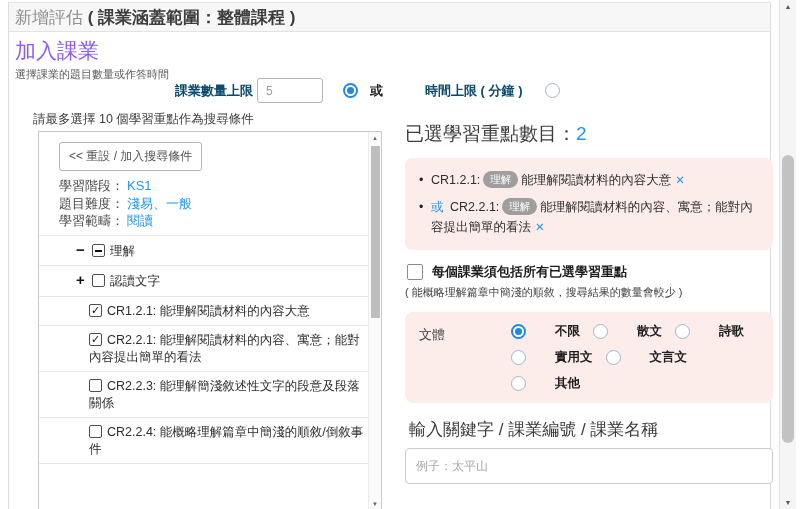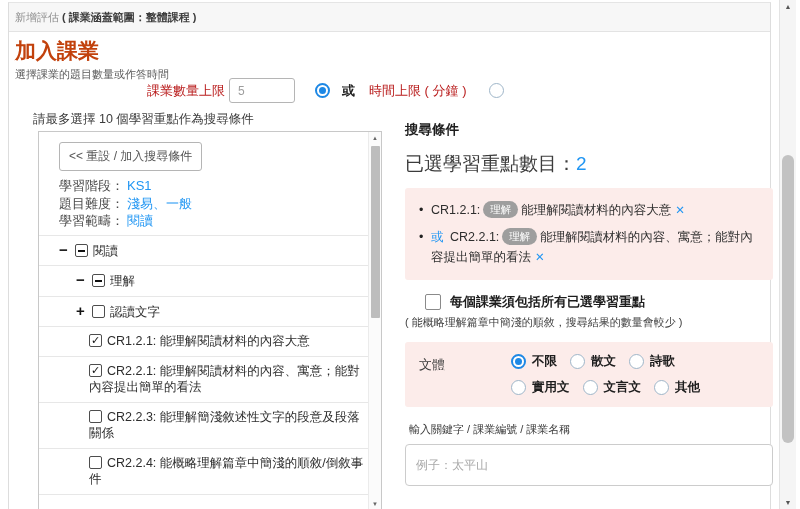--- a/index.html
+++ b/index.html
@@ -4,30 +4,30 @@
 <style>
   * { box-sizing: border-box; margin: 0; padding: 0; }
   html,body { background:#fff; }
   body { font-family: "Liberation Sans", "DejaVu Sans", sans-serif; color:#333; }
   .page { position:relative; width:800px; height:509px; overflow:hidden; background:#fff; }
 
   
   .panel { position:absolute; left:8px; top:2px; width:763px; height:520px;
            border-left:1px solid #ddd; border-right:1px solid #ddd; border-top:1px solid #e5e5e5; background:#fff; }
   .topbar { height:29px; background:#f7f7f7; border-bottom:1px solid #e3e3e3;
-            line-height:29px; padding-left:6px; font-size:11px; white-space:nowrap; }
+            line-height:29px; padding-left:6px; font-size:17px; white-space:nowrap; }
   .topbar .pfx { color:#8f8f8f; }
   .topbar .scope { color:#3d3d3d; font-weight:700; }
 
-  .page-title { position:absolute; left:6px; top:34px; font-size:21px; font-weight:700; color:#c2410c; }
+  .page-title { position:absolute; left:6px; top:34px; font-size:21px; font-weight:400; color:#8b5cf6; }
   .page-sub { position:absolute; left:6px; top:64px; font-size:11px; color:#5a5a5a; }
 
   
   .limits { position:absolute; left:138px; top:75px; display:flex; align-items:center; white-space:nowrap; }
-  .limits .lbl { font-size:13px; font-weight:400; color:#b91c1c; }
+  .limits .lbl { font-size:13px; font-weight:700; color:#0c4a6e;margin-left:28px; }
   .num-input { width:66px; height:25px; border:1px solid #b5b5b5; border-radius:3px;
                font-size:12px; color:#9e9e9e; padding:0 8px; margin-left:4px; outline:none;
                font-family:inherit; }
   .radio { display:inline-block; width:15px; height:15px; border:1px solid #9fb6c9; border-radius:50%;
            background:#fff; vertical-align:-3px; position:relative; flex:none; }
   .radio.checked { border:2px solid #1e88e5; }
   .radio.checked::after { content:""; position:absolute; left:2px; top:2px; width:7px; height:7px;
                           border-radius:50%; background:#1e88e5; }
   .limits .radio { margin:0 12px 0 20px; }
   .limits .or { font-size:13px; font-weight:700; color:#222; margin-right:14px; }
@@ -61,45 +61,45 @@
                  background:#fbfbfb; border-left:1px solid #ebebeb; }
   .tree-scroll .thumb { position:absolute; left:2px; width:9px; top:14px; height:172px;
                         background:#bdbdbd; border-radius:1px; }
   .scroll-arrow { position:absolute; left:0; width:100%; text-align:center; font-size:6px; color:#666; }
 
   
   .search-col { position:absolute; left:396px; top:118px; width:368px; }
   .search-title { font-size:13.5px; font-weight:700; color:#1d1d1d; margin-bottom:12px; }
   .count-line { font-size:19px; color:#3c3c3c; margin-bottom:11px; }
   .blue { color:#2196f3; }
-  .pink-box { background:#fcecea; border-radius:3px; }
+  .pink-box { background:#fcecea; border-radius:8px; }
   .points-box { padding:9px 14px 9px 10px; margin-bottom:13px; }
   .points-list { list-style:none; }
   .points-list li { font-size:12.5px; line-height:1.55; color:#2e2e2e; padding:4px 0 4px 16px; position:relative; }
   .points-list li::before { content:"•"; position:absolute; left:4px; color:#222; }
   .badge { display:inline-block; background:#9e9e9e; color:#fff; font-size:10.5px; line-height:1;
            padding:3px 7px; border-radius:9px; margin:0 3px; vertical-align:1px; }
   .remove-x { color:#2196f3; font-weight:700; font-size:11.5px; margin-left:4px; cursor:pointer; }
   .or-word { color:#2196f3; margin-right:3px; }
 
-  .include-row { display:flex; align-items:center; margin:2px 0 4px 20px; }
+  .include-row { display:flex; align-items:center; margin:2px 0 4px 2px; }
   .checkbox-empty { display:inline-block; width:16px; height:16px; border:1px solid #8a8a8a;
                     border-radius:2px; background:#fff; margin-right:9px; flex:none; cursor:pointer; }
   .include-row .lbl { font-size:13px; font-weight:700; color:#1d1d1d; }
   .include-note { font-size:11px; color:#3f3f3f; margin:0 0 12px 0; }
 
   .genre-box { display:flex; padding:11px 14px; margin-bottom:15px; }
   .genre-label { font-size:13px; color:#3c3c3c; width:92px; flex:none; padding-top:3px; }
   .genre-opts { display:flex; flex-wrap:wrap; width:266px; row-gap:9px; }
   .genre-opt { display:inline-flex; align-items:center; margin-right:13px; font-size:12.5px;
-               font-weight:700; color:#1d1d1d; cursor:pointer; }
+               font-weight:700; color:#1d1d1d; cursor:pointer;gap:23px; }
   .genre-opt .radio { margin-right:6px; }
 
-  .kw-label { font-size:11px; color:#3c3c3c; margin:0 0 7px 4px; }
-  .kw-input { width:100%; height:42px; border:1px solid #ccc; border-radius:4px; padding:0 10px;
+  .kw-label { font-size:17px; color:#3c3c3c; margin:0 0 7px 4px; }
+  .kw-input { width:100%; height:36px; border:1px solid #ccc; border-radius:4px; padding:0 10px;
               font-size:12px; color:#333; outline:none; font-family:inherit; }
   .kw-input::placeholder { color:#a8a8a8; }
 
   .results { margin-top:32px; font-size:12px; color:#2e2e2e; }
   .results-line1 { display:flex; align-items:center; white-space:nowrap; overflow:hidden; }
   .btn { border:none; border-radius:4px; color:#fff; font-size:11.5px; padding:8px 9px;
          margin-left:7px; cursor:pointer; flex:none; font-family:inherit; }
   .btn.bookmark { background:#a9d6ab; }
   .btn.all { background:#4caf50; }
 
@@ -136,38 +136,36 @@
 
     <div class="tree-box">
       <div class="tree-inner">
         <button class="reset-btn">&lt;&lt; 重設 / 加入搜尋條件</button>
         <div id="filters">
             <div class="filter-line"><span>學習階段：</span><span class="val">KS1</span></div>
             <div class="filter-line"><span>題目難度：</span><span class="val">淺易、一般</span></div>
             <div class="filter-line"><span>學習範疇：</span><span class="val">閱讀</span></div>
           </div>
         <ul class="tree-list" id="tree">
-            <li class="lvl1"><span class="expander">−</span><span class="cb indeterminate"></span><span>閱讀</span></li>
             <li class="lvl2"><span class="expander">−</span><span class="cb indeterminate"></span><span>理解</span></li>
             <li class="lvl2"><span class="expander">+</span><span class="cb unchecked"></span><span>認讀文字</span></li>
             <li class="lvl3"><span class="cb checked"></span><span>CR1.2.1: 能理解閱讀材料的內容大意</span></li>
             <li class="lvl3"><span class="cb checked"></span><span>CR2.2.1: 能理解閱讀材料的內容、寓意；能對內容提出簡單的看法</span></li>
             <li class="lvl3"><span class="cb unchecked"></span><span>CR2.2.3: 能理解簡淺敘述性文字的段意及段落關係</span></li>
             <li class="lvl3"><span class="cb unchecked"></span><span>CR2.2.4: 能概略理解篇章中簡淺的順敘/倒敘事件</span></li>
           </ul>
       </div>
       <div class="tree-scroll">
         <div class="scroll-arrow" style="top:3px">▲</div>
         <div class="thumb"></div>
         <div class="scroll-arrow" style="bottom:3px">▼</div>
       </div>
     </div>
 
     <div class="search-col">
-      <div class="search-title">搜尋條件</div>
 
       <div class="count-line">
         <span>已選學習重點數目：</span><span class="blue">2</span>
       </div>
 
       <div class="pink-box points-box">
         <ul class="points-list" id="points">
             <li><span>CR1.2.1:</span><span class="badge">理解</span><span>能理解閱讀材料的內容大意</span><span class="remove-x">✕</span></li>
             <li><span class="or-word">或 </span><span>CR2.2.1:</span><span class="badge">理解</span><span>能理解閱讀材料的內容、寓意；能對內容提出簡單的看法</span><span class="remove-x">✕</span></li>
           </ul>

